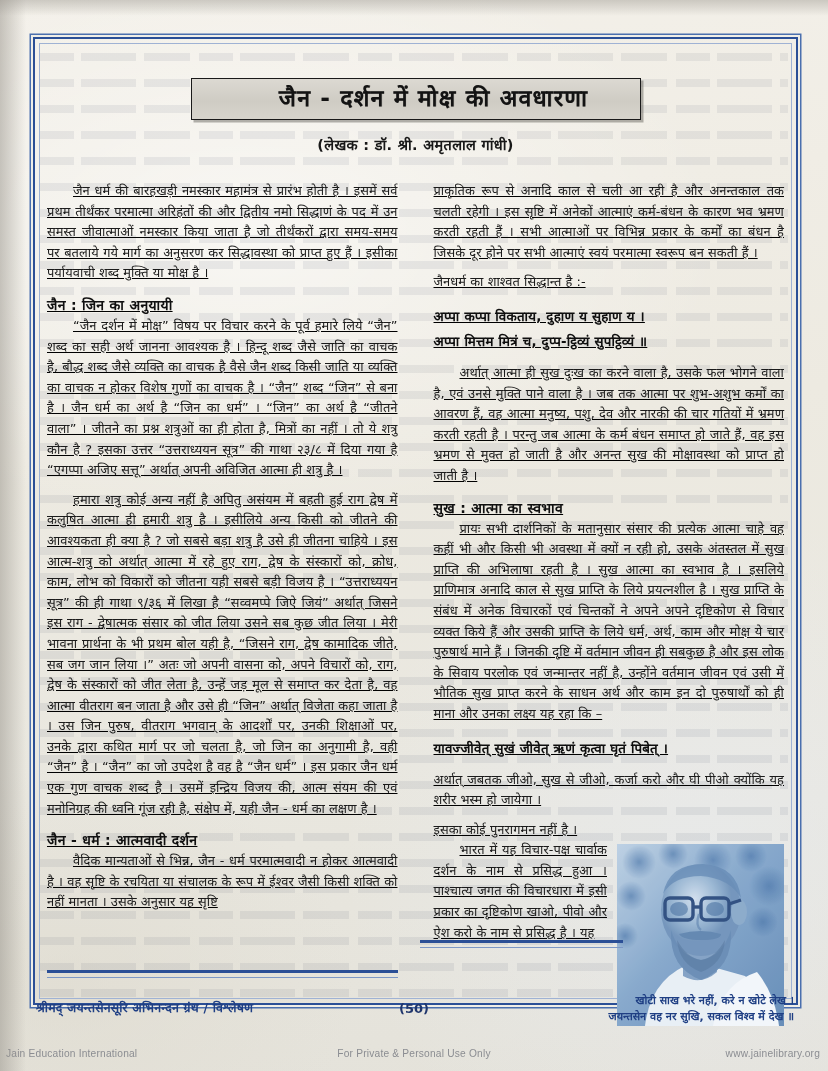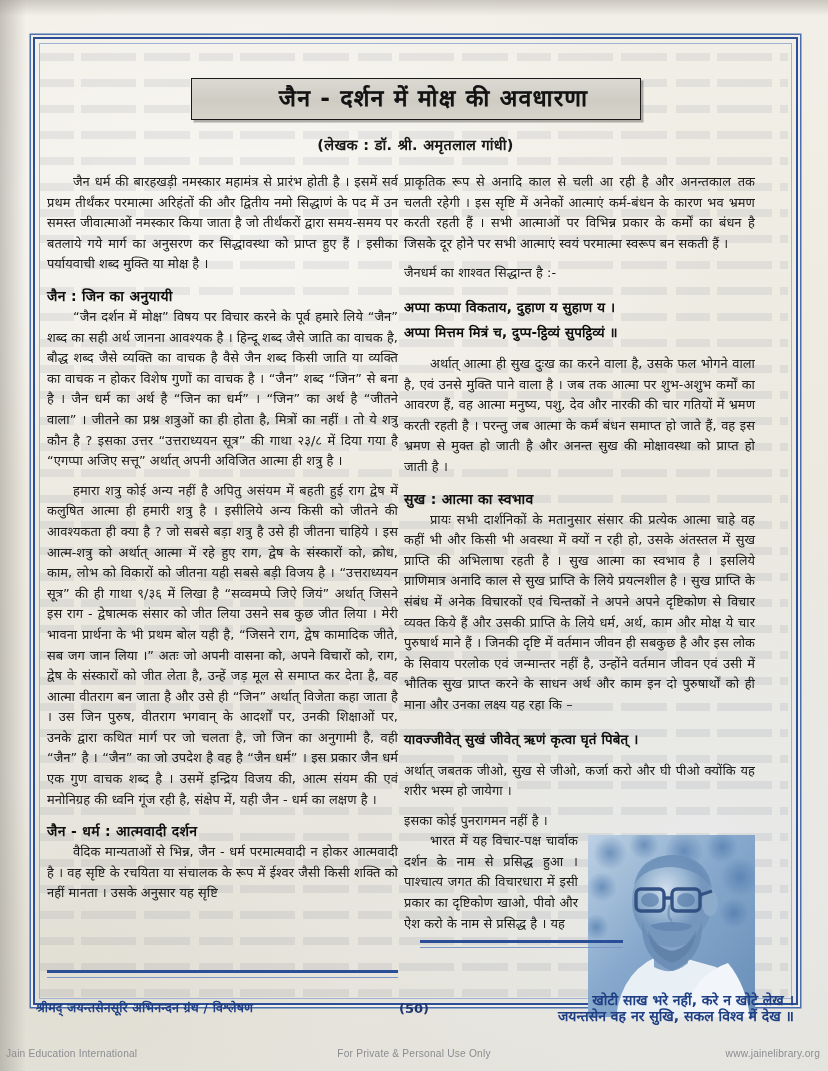--- a/index.html
+++ b/index.html
@@ -71,22 +71,23 @@
     font-weight:bold;
     font-size:14.5px;
     color:#181818;
     margin-top:14px;
     letter-spacing:0.3px;
   }
 
   
   .cols{
     display:flex;
-    gap:6px;
-    margin-top:18px;
+    gap:36px;
+    margin-top:27px;
+    text-decoration:underline;
   }
   .col{width:351px;}
 
   p.body{
     margin:0 0 0 0;
     font-size:12.9px;
     line-height:20.6px;
     color:#1b1b1b;
     text-align:justify;
     text-justify:inter-word;
@@ -144,21 +145,21 @@
     font-size:12.4px;font-weight:bold;color:#1f3f84;
     letter-spacing:0.2px;
   }
   .foot-page{
     position:absolute;left:50%;top:8px;transform:translateX(-50%);
     font-size:13px;font-weight:bold;color:#20366c;
   }
   .foot-right{
     position:absolute;right:34px;top:0px;
     text-align:right;
-    font-size:14px;font-weight:bold;color:#1f3f84;
+    font-size:11px;font-weight:bold;color:#1f3f84;
     line-height:15.5px;
   }
   .watermark{
     position:absolute;
     font-size:10.2px;color:#8b8d92;letter-spacing:0.2px;
     font-family:"Liberation Sans", sans-serif;
   }
   #wm-left{left:6px;bottom:12px;}
   #wm-mid{left:50%;transform:translateX(-50%);bottom:12px;}
   #wm-right{right:8px;bottom:12px;}

